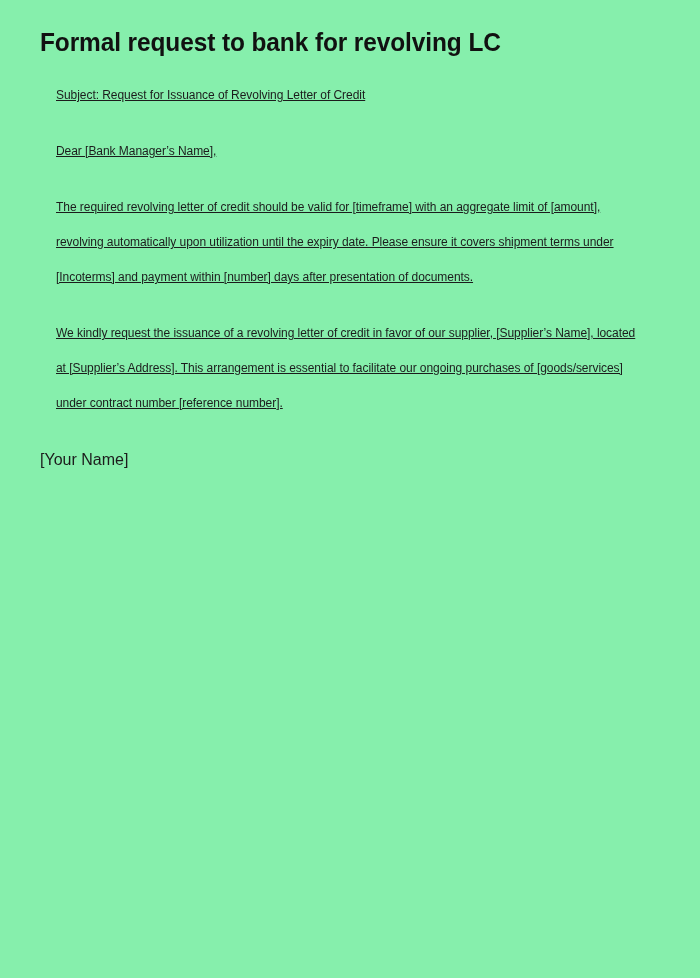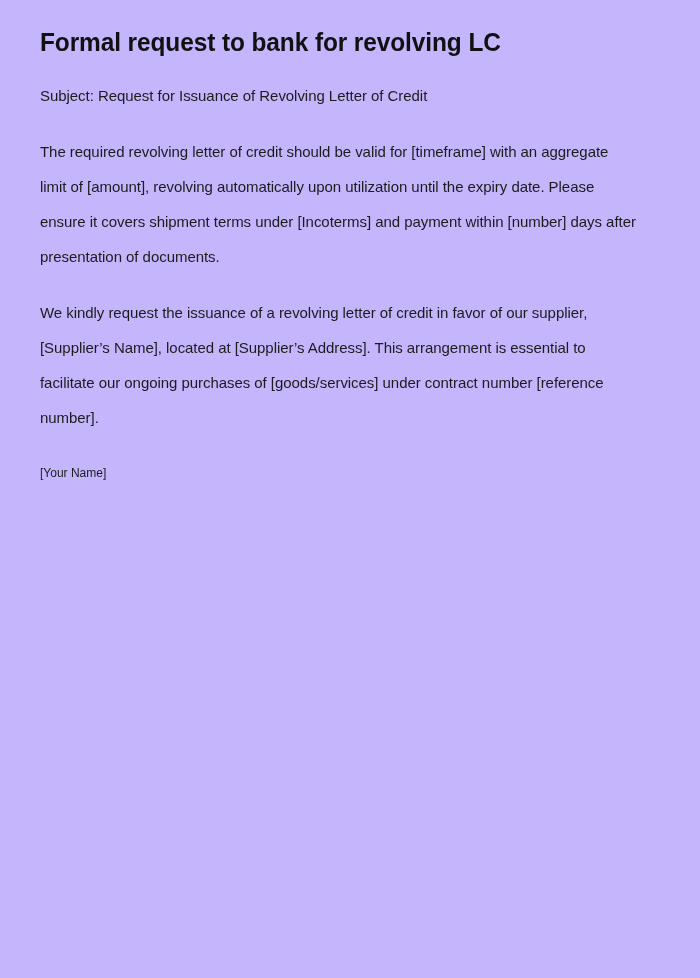--- a/index.html
+++ b/index.html
@@ -13,60 +13,62 @@
     font-family: "Liberation Sans", sans-serif;
     color: #1c1c1c;
     -webkit-font-smoothing: antialiased;
     overflow: hidden;
   }
   .page {
     box-sizing: border-box;
     width: 700px;
     min-height: 978px;
     padding: 26px 62px 20px 40px;
-    background: #c4b5fd;
+    background: #86efac;
   }
   .doc-title {
     font-size: 26px;
     font-weight: bold;
     line-height: 32px;
     letter-spacing: -0.1px;
     margin: 0 0 20px 0;
     color: #111111;
     transform: scaleX(0.94);
     transform-origin: left center;
     white-space: nowrap;
   }
   .para {
-    font-size: 15px;
+    font-size: 12px;
     line-height: 35px;
-    margin: 0 0 21px 0;
+    margin: 0 0 21px 16px;
     color: #1c1c1c;
     max-width: 600px;
     letter-spacing: -0.05px;
+    text-decoration: underline;
   }
   .para:last-child {
     margin-bottom: 0;
   }
   .sig-line {
-    font-size: 12px;
+    font-size: 16px;
     line-height: 35px;
     margin: 0 0 21px 0;
     color: #1c1c1c;
   }
 </style>
 </head>
 <body>
 
 <div class="page">
 
   <h1 class="doc-title">Formal request to bank for revolving LC</h1>
 
   <p class="para">Subject: Request for Issuance of Revolving Letter of Credit</p>
 
+  <p class="para">Dear [Bank Manager’s Name],</p>
 
   <p class="para">The required revolving letter of credit should be valid for [timeframe] with an aggregate limit of [amount], revolving automatically upon utilization until the expiry date. Please ensure it covers shipment terms under [Incoterms] and payment within [number] days after presentation of documents.</p>
 
   <p class="para">We kindly request the issuance of a revolving letter of credit in favor of our supplier, [Supplier’s Name], located at [Supplier’s Address]. This arrangement is essential to facilitate our ongoing purchases of [goods/services] under contract number [reference number].</p>
 
 
 
   <p class="sig-line">[Your Name]</p>
 
 

